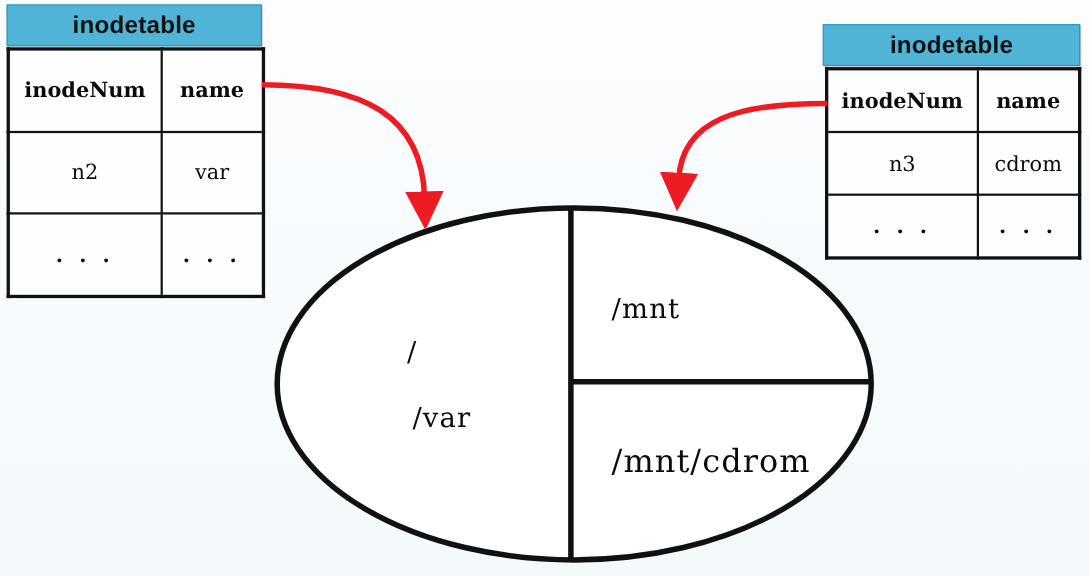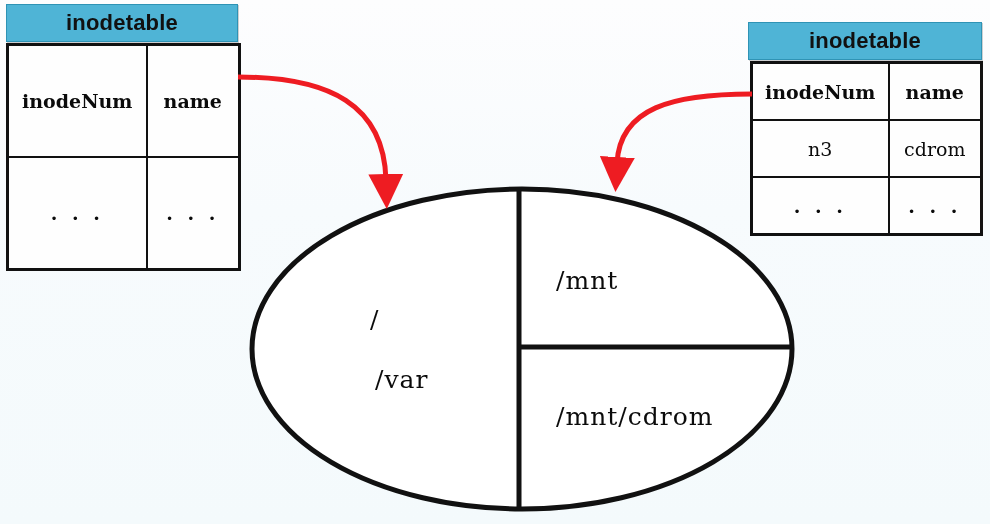--- a/index.html
+++ b/index.html
@@ -109,38 +109,42 @@
     position: absolute;
     font-family: "DejaVu Serif", "Liberation Serif", serif;
     font-weight: normal;
     color: #0b0b0b;
     white-space: nowrap;
     letter-spacing: 1px;
   }
   #label-root      { left: 370px; top: 305px; font-size: 25px; }
   #label-var       { left: 375px; top: 365px; font-size: 25px; }
   #label-mnt       { left: 556px; top: 266px; font-size: 25px; }
-  #label-mntcdrom  { left: 556px; top: 402px; font-size: 25px; }
+  #label-mntcdrom  { left: 556px; top: 402px; font-size: 29px; }
 </style>
 </head>
 <body>
 
 <div id="stage">
 
   <div class="inode-table" id="table-left">
     <div class="table-caption">inodetable</div>
     <table class="table-grid">
       <colgroup>
           <col class="c1">
           <col class="c2">
         </colgroup>
       <tbody>
         <tr>
           <td class="hdr">inodeNum</td>
           <td class="hdr">name</td>
+        </tr>
+        <tr>
+          <td>n2</td>
+          <td>var</td>
         </tr>
         <tr>
           <td class="dots">. . .</td>
           <td class="dots">. . .</td>
         </tr>
       </tbody>
     </table>
   </div>
 
   <div class="inode-table" id="table-right">

